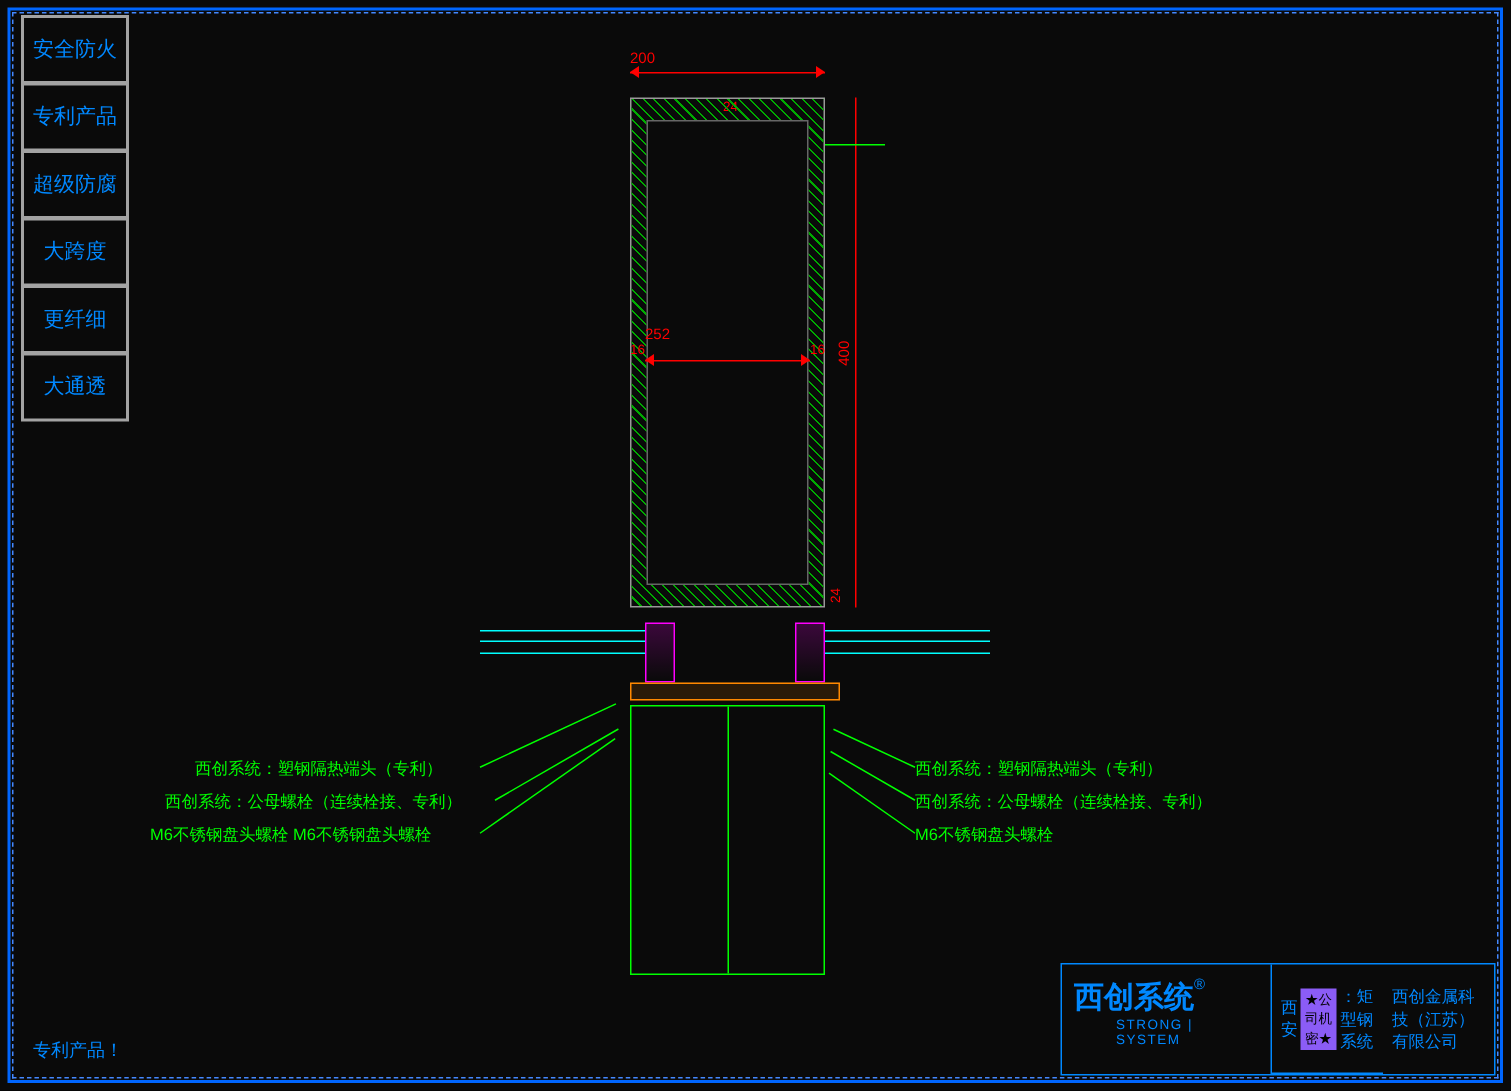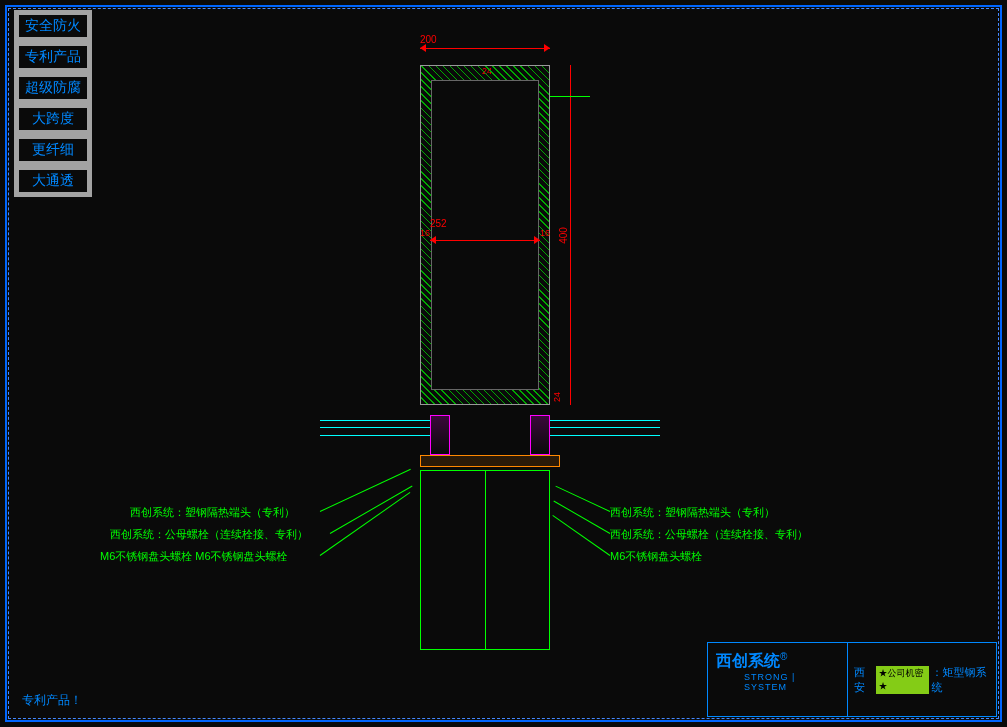--- a/index.html
+++ b/index.html
@@ -1,21 +1,21 @@
 <!DOCTYPE html>
 <html><head>
 <meta charset="utf-8">
 <style>
 * { box-sizing: border-box; margin: 0; padding: 0; }
 body { background: #000; font-family: "Microsoft YaHei", sans-serif; overflow: hidden; }
 .canvas { position: relative; width: 1007px; height: 727px; background: #0a0a0a; }
 .outer-frame { position: absolute; top: 5px; left: 5px; right: 5px; bottom: 5px; border: 2px solid #0066ff; }
 .inner-frame { position: absolute; top: 8px; left: 8px; right: 8px; bottom: 8px; border: 1px dashed #4488ff; }
 .feature-list { position: absolute; top: 10px; left: 14px; }
-.feature-item { color: #0088ff; font-size: 14px; border: 5px solid #a3a3a3; padding: 2px 6px; min-width: 70px; text-align: center; margin-bottom: -1px; }
+.feature-item { color: #0088ff; font-size: 14px; border: 2px solid #a3a3a3; padding: 12px 6px; min-width: 70px; text-align: center; margin-bottom: -1px; }
 .drawing-area { position: absolute; top: 30px; left: 120px; width: 760px; height: 620px; }
 .column { position: absolute; top: 35px; left: 300px; width: 130px; height: 340px; border: 1px solid #999; }
 .column-hatch { position: absolute; top: 0; left: 0; right: 0; bottom: 0; background: repeating-linear-gradient(45deg, transparent, transparent 4px, #00aa00 4px, #00aa00 5px); }
 .column-inner { position: absolute; top: 14px; left: 10px; right: 10px; bottom: 14px; background: #0a0a0a; border: 1px solid #666; }
 .dim-top { position: absolute; top: 8px; left: 300px; width: 130px; height: 20px; }
 .dim-line { border-top: 1px solid #ff0000; width: 100%; position: relative; top: 10px; }
 .dim-text { color: #ff0000; font-size: 10px; position: absolute; width: 100%; top: -4px; }
 .dim-arrow-l, .dim-arrow-r { position: absolute; top: 6px; width: 0; height: 0; border-top: 4px solid transparent; border-bottom: 4px solid transparent; }
 .dim-arrow-l { left: 0; border-right: 6px solid #ff0000; }
 .dim-arrow-r { right: 0; border-left: 6px solid #ff0000; }
@@ -37,26 +37,26 @@
 .glass-r3 { top: 30px; right: 0; width: 110px; }
 .connector { position: absolute; width: 20px; height: 40px; top: 10px; }
 .connector.left { left: 110px; }
 .connector.right { right: 110px; }
 .conn-body { width: 100%; height: 100%; border: 1px solid #ff00ff; background: linear-gradient(#ff00ff33, transparent); }
 .clamp { position: absolute; top: 50px; left: 100px; width: 140px; height: 12px; border: 1px solid #ff8800; background: #ff880022; }
 .bottom-panel { position: absolute; top: 440px; left: 300px; width: 130px; height: 180px; border: 1px solid #00ff00; }
 .bottom-panel-div { position: absolute; top: 0; left: 50%; width: 1px; height: 100%; background: #00ff00; }
 .title-block { position: absolute; bottom: 10px; right: 10px; width: 290px; height: 75px; border: 1px solid #0088ff; display: flex; }
 .title-left { width: 140px; border-right: 1px solid #0088ff; padding: 8px; }
-.brand { color: #0088ff; font-size: 16px; font-weight: bold; }
+.brand { color: #0088ff; font-size: 20px; font-weight: bold; }
 .brand-sub { color: #0088ff; font-size: 9px; letter-spacing: 1px; margin-left: 28px; }
 .title-right { flex: 1; display: flex; flex-direction: row; }
 .title-row { flex: 1; border-bottom: 1px solid #0088ff; color: #0088ff; font-size: 11px; padding: 4px 6px; display: flex; align-items: center; }
 .title-row:last-child { border-bottom: none; }
-.badge { background: #84cc16; color: #000; font-size: 9px; padding: 1px 3px; margin: 0 2px; }
+.badge { background: #8b5cf6; color: #000; font-size: 9px; padding: 1px 3px; margin: 0 2px; }
 .patent { position: absolute; bottom: 18px; left: 22px; color: #0088ff; font-size: 12px; }
 .dim-top-24 { color: #ff0000; font-size: 9px; position: absolute; top: 36px; left: 362px; }
 .dim-bot-24 { color: #ff0000; font-size: 9px; position: absolute; top: 362px; left: 432px; transform: rotate(-90deg); }
 </style>
 </head>
 <body>
 
 <div class="canvas">
   <div class="outer-frame"></div>
   <div class="inner-frame"></div>
@@ -146,15 +146,16 @@
     <div class="title-left">
       <span class="brand">西创系统</span><span style="color:#0088ff;font-size:10px;vertical-align:top">®</span>
       <div class="brand-sub">STRONG | SYSTEM</div>
     </div>
     <div class="title-right">
       <div class="title-row">
         <span>西安</span>
         <span class="badge">★公司机密★</span>
         <span>：矩型钢系统</span>
       </div>
+      <div class="title-row">西创金属科技（江苏）有限公司</div>
     </div>
   </div>
 </div>
 
 </body></html>

